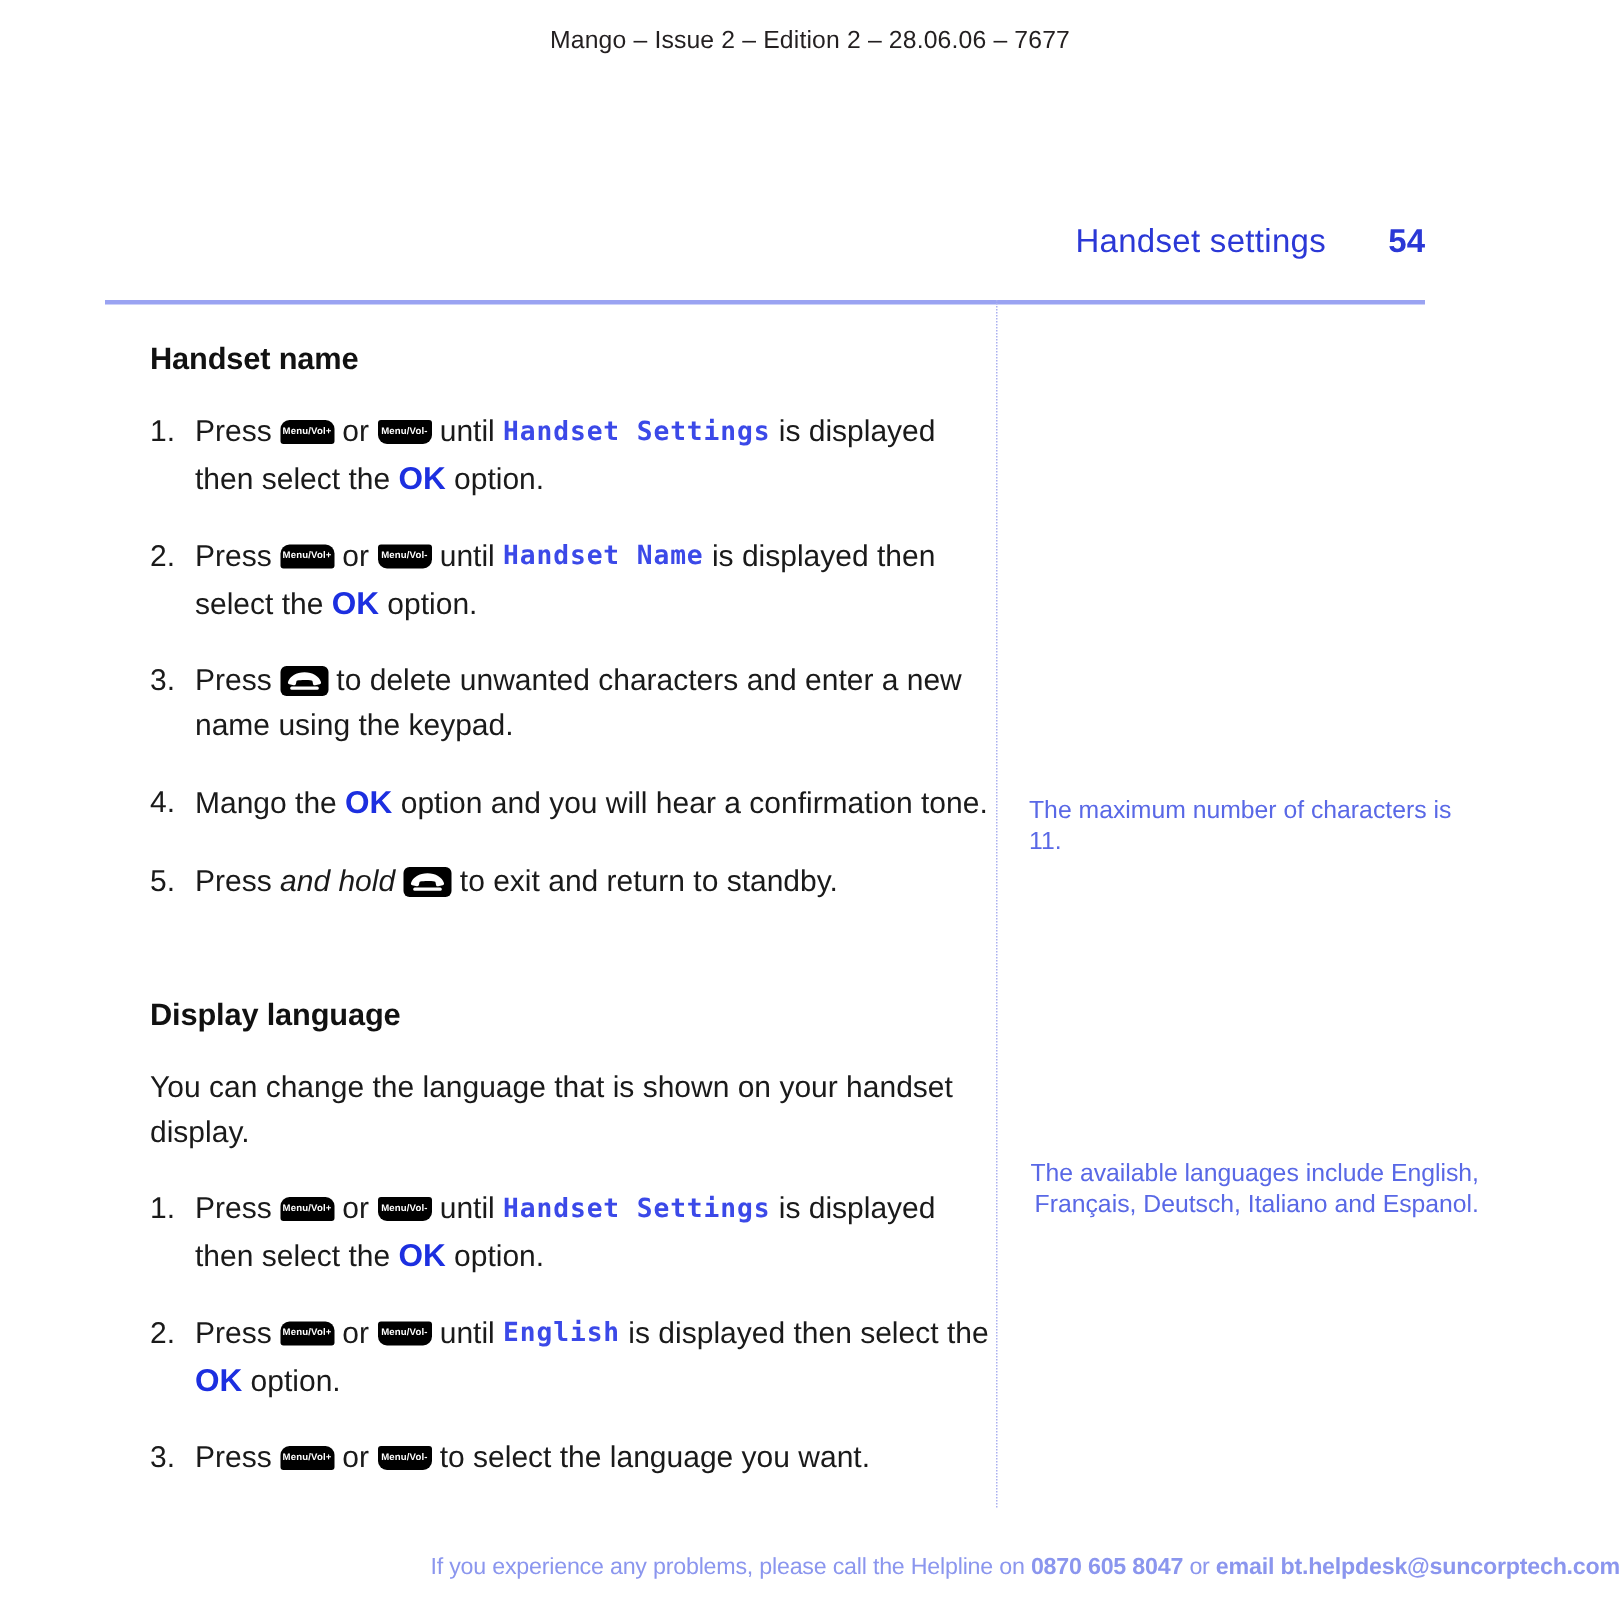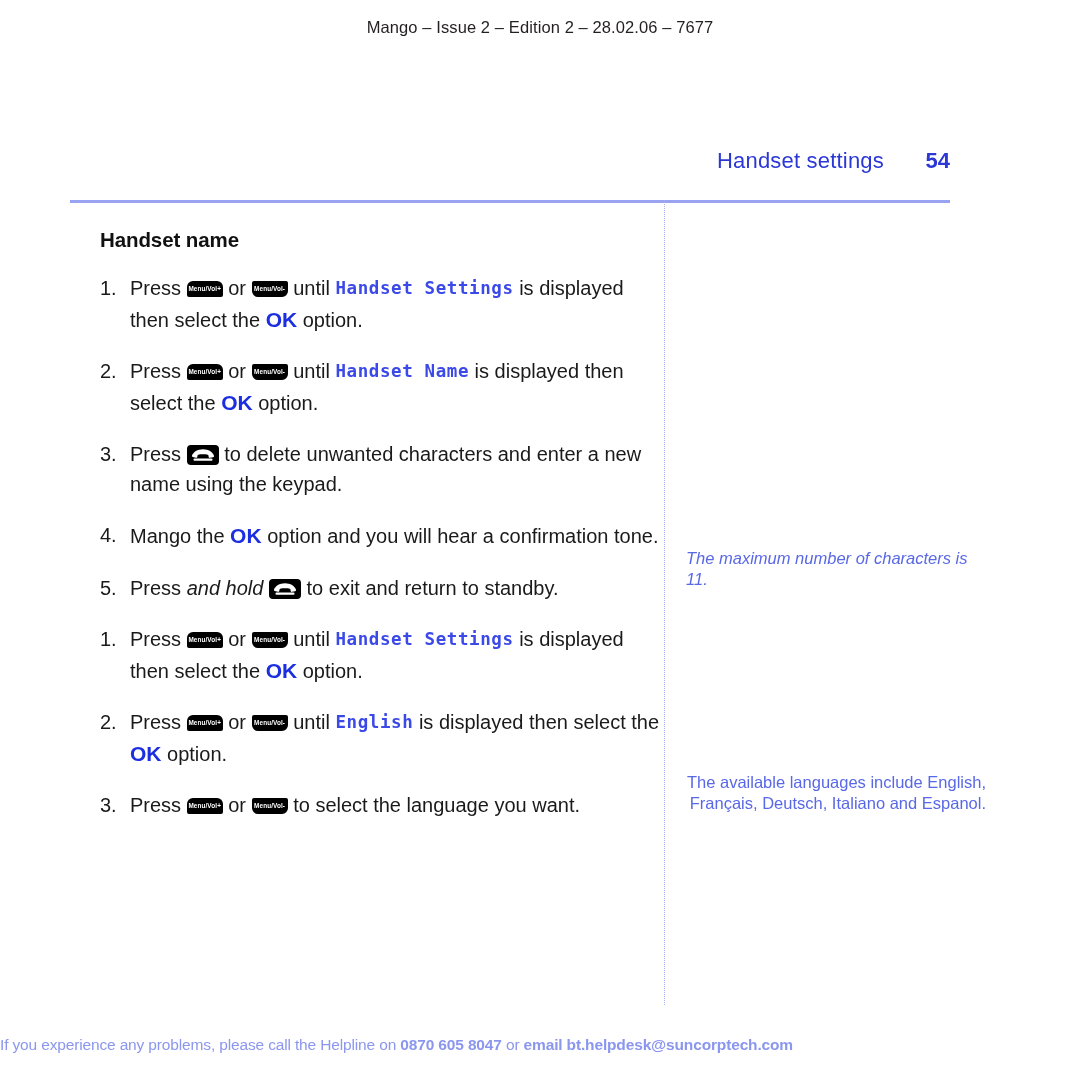--- a/index.html
+++ b/index.html
@@ -169,40 +169,40 @@
     top: 3px;
   }
 
   
   .sidecol { position: absolute; left: 686px; width: 300px; }
   .note {
     font-size: 16.5px;
     line-height: 20.5px;
     color: #5968e6;
   }
-  .note-1 { top: 548px; font-style: italic; }
+  .note-1 { top: 530px; }
   .note-2 { top: 772px; text-align: right; }
 
   
   .footer {
     position: absolute;
     top: 1036px;
     left: 0;
     width: 1080px;
-    text-align: left;
+    text-align: right;
     font-size: 15.5px;
     color: #8b96ee;
     letter-spacing: -0.15px;
   }
   .footer b { font-weight: bold; color: #8b96ee; }
 </style>
 </head>
 <body>
 
-<div class="doc-header">Mango – Issue 2 – Edition 2 – 28.02.06 – 7677</div>
+<div class="doc-header">Mango – Issue 2 – Edition 2 – 28.06.06 – 7677</div>
 
 <div class="page-head">
   <span class="chapter">Handset settings</span>
   <span class="pagenum">54</span>
 </div>
 
 <div class="rule"></div>
 <div class="col-divider"></div>
 
 <div class="maincol" id="maincol">
@@ -213,20 +213,22 @@
       <li><span class="num">3.</span><span>Press </span><span class="key-phone"><svg width="24" height="14" viewBox="0 0 24 14">
             <path fill="#ffffff" d="M12 1.2C6.6 1.2 2.2 4.0 1.0 7.6c-.2.7.2 1.3.9 1.5l3.0.7c.7.2 1.3-.2 1.4-.9l.3-1.6c.06-.35.33-.6.68-.66C8.3 6.5 10.1 6.35 12 6.35s3.7.15 4.7.34c.35.06.62.31.68.66l.3 1.6c.1.7.7 1.1 1.4.9l3.0-.7c.7-.2 1.1-.8.9-1.5C21.8 4.0 17.4 1.2 12 1.2z"></path>
             <rect x="2.5" y="10.6" width="19" height="2.2" rx="1" fill="#ffffff"></rect>
           </svg></span><span> to delete unwanted characters and enter a new name using the keypad.</span></li>
       <li><span class="num">4.</span><span>Mango the </span><span class="ok">OK</span><span> option and you will hear a confirmation tone.</span></li>
       <li><span class="num">5.</span><span>Press </span><span class="ital">and hold</span><span> </span><span class="key-phone"><svg width="24" height="14" viewBox="0 0 24 14">
             <path fill="#ffffff" d="M12 1.2C6.6 1.2 2.2 4.0 1.0 7.6c-.2.7.2 1.3.9 1.5l3.0.7c.7.2 1.3-.2 1.4-.9l.3-1.6c.06-.35.33-.6.68-.66C8.3 6.5 10.1 6.35 12 6.35s3.7.15 4.7.34c.35.06.62.31.68.66l.3 1.6c.1.7.7 1.1 1.4.9l3.0-.7c.7-.2 1.1-.8.9-1.5C21.8 4.0 17.4 1.2 12 1.2z"></path>
             <rect x="2.5" y="10.6" width="19" height="2.2" rx="1" fill="#ffffff"></rect>
           </svg></span><span> to exit and return to standby.</span></li>
     </ol>
+    <h2 class="sect second">Display language</h2>
+    <p class="body">You can change the language that is shown on your handset display.</p>
     <ol class="steps">
       <li><span class="num">1.</span><span>Press </span><span class="key volup">Menu/Vol+</span><span> or </span><span class="key voldn">Menu/Vol-</span><span> until </span><span class="lcd">Handset Settings</span><span> is displayed then select the </span><span class="ok">OK</span><span> option.</span></li>
       <li><span class="num">2.</span><span>Press </span><span class="key volup">Menu/Vol+</span><span> or </span><span class="key voldn">Menu/Vol-</span><span> until </span><span class="lcd">English</span><span> is displayed then select the </span><span class="ok">OK</span><span> option.</span></li>
       <li><span class="num">3.</span><span>Press </span><span class="key volup">Menu/Vol+</span><span> or </span><span class="key voldn">Menu/Vol-</span><span> to select the language you want.</span></li>
     </ol>
   </div>
 
 <div class="sidecol note note-1">The maximum number of characters is 11.</div>
 <div class="sidecol note note-2">The available languages include English, Français, Deutsch, Italiano and Espanol.</div>
 

